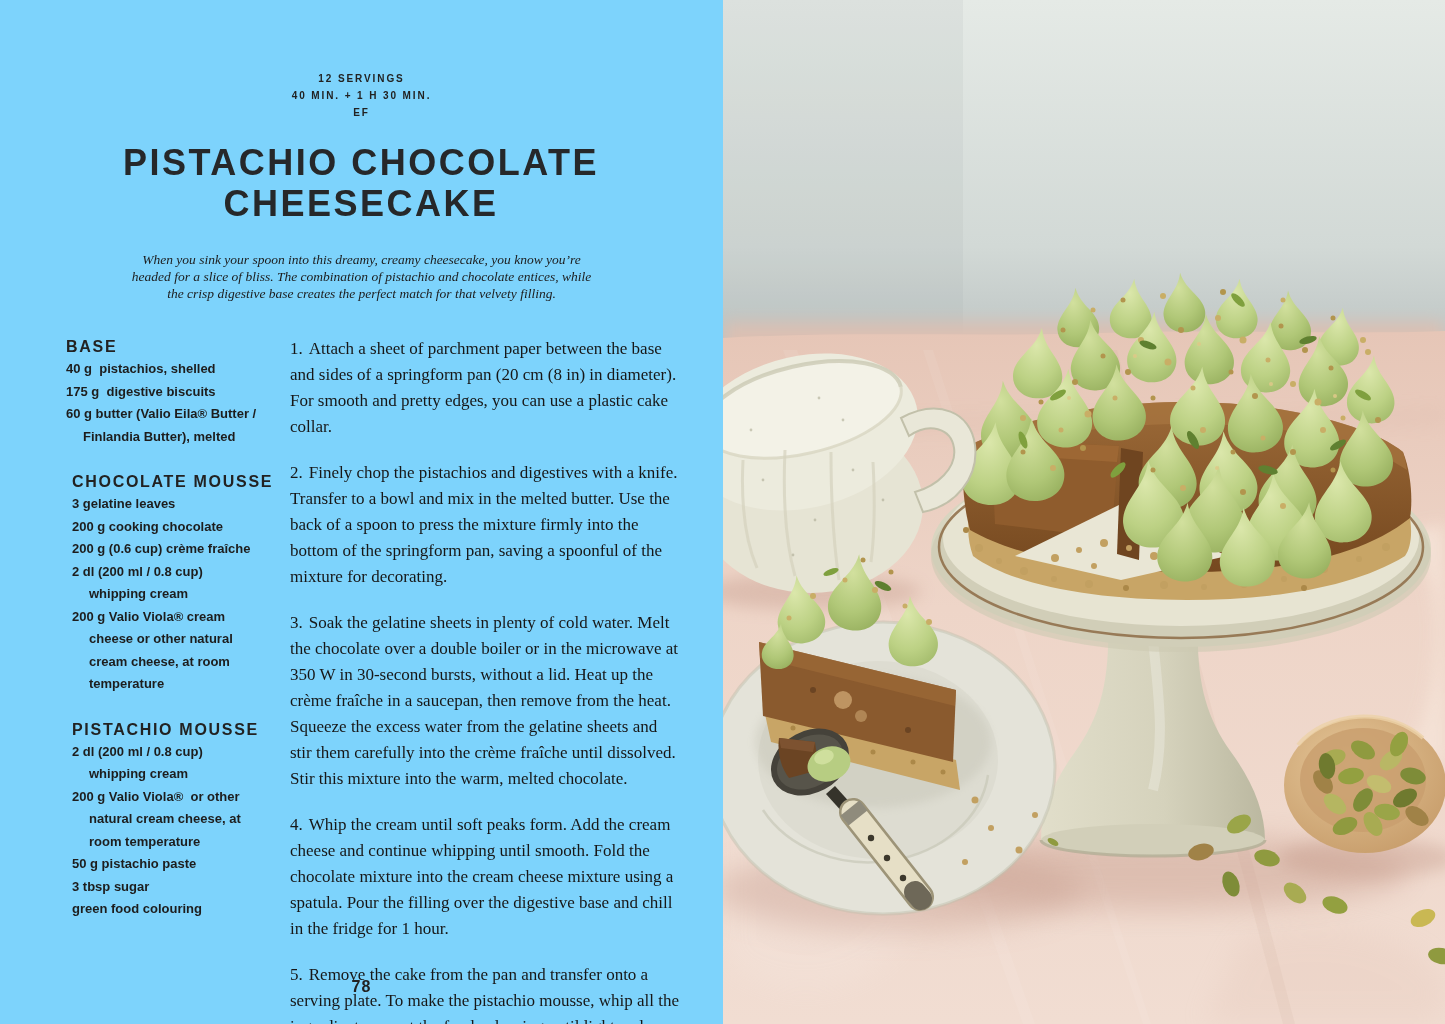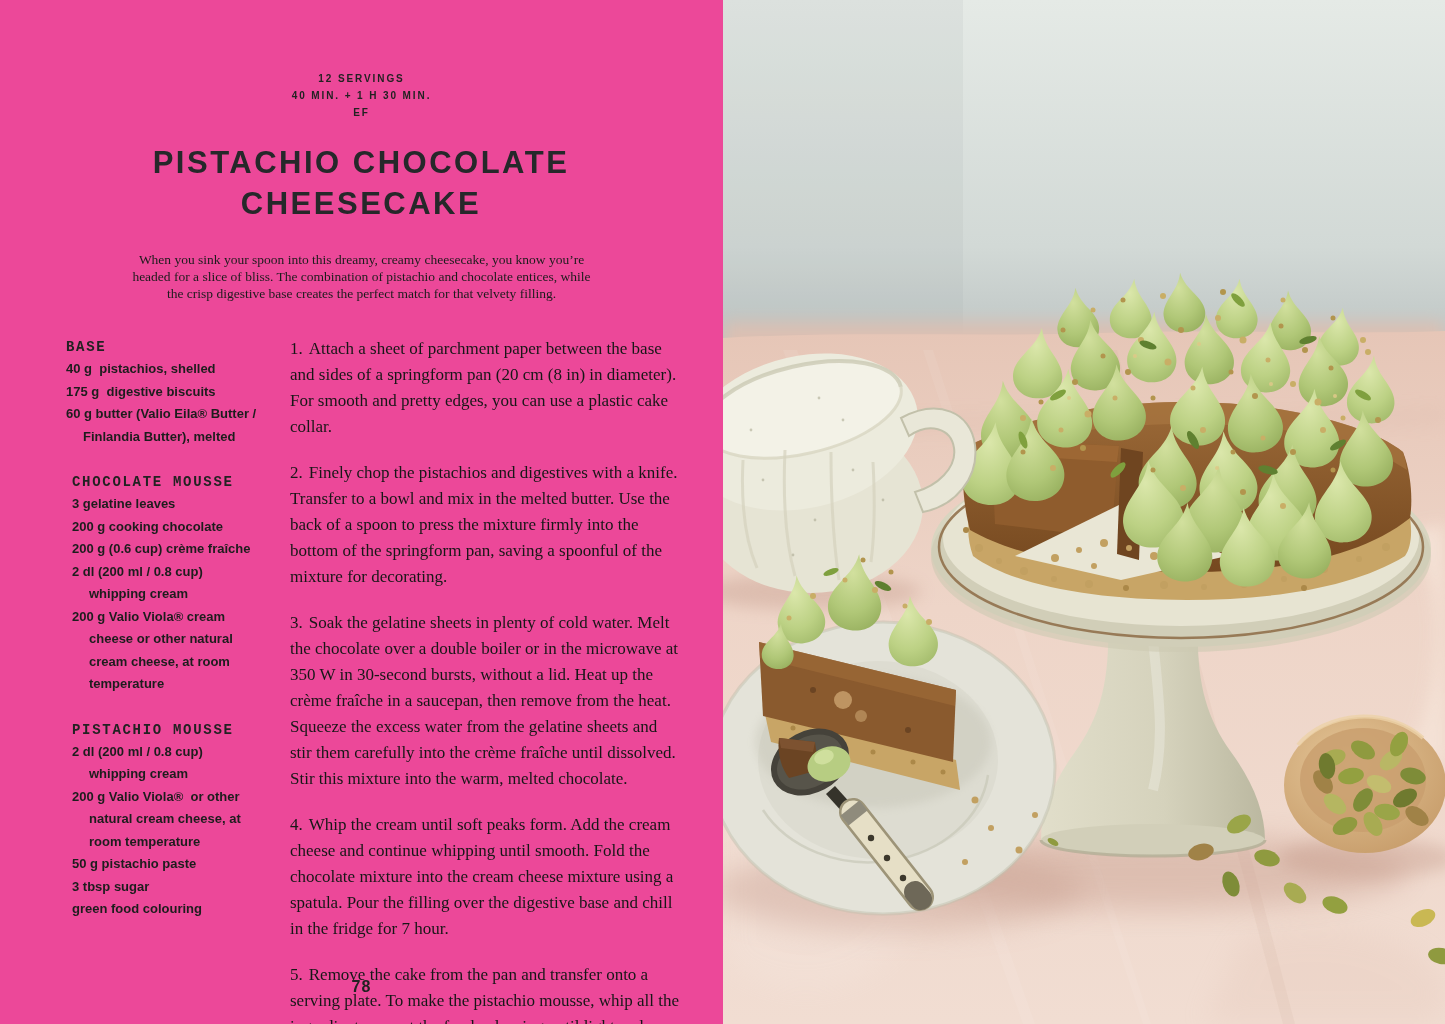--- a/index.html
+++ b/index.html
@@ -1,32 +1,32 @@
 <!DOCTYPE html>
 <html><head>
 <meta charset="utf-8">
 <style>
   html,body{margin:0;padding:0;}
   body{
     width:1445px;height:1024px;position:relative;overflow:hidden;
     background:#ffffff;font-family:"Liberation Sans",sans-serif;
   }
-  .page{position:absolute;left:0;top:0;width:753px;height:1024px;background:#ec4899;}
+  .page{position:absolute;left:0;top:0;width:753px;height:1024px;background:#7dd3fc;}
   .meta{position:absolute;top:70px;left:0;width:723px;text-align:center;
         font-size:10px;font-weight:bold;letter-spacing:1.9px;color:#222;line-height:17px;}
   .title{position:absolute;top:142px;left:61px;width:600px;margin:0;text-align:center;
-         font-size:31px;line-height:41px;letter-spacing:2.5px;font-weight:bold;color:#26282a;}
+         font-size:36px;line-height:41px;letter-spacing:2.5px;font-weight:bold;color:#26282a;}
   .intro{position:absolute;top:251px;left:131px;width:461px;margin:0;text-align:center;
-         font-family:"Liberation Serif",serif;font-size:13.5px;
+         font-family:"Liberation Serif",serif;font-style:italic;font-size:13.5px;
          line-height:17px;color:#1c1c1c;}
   .ingredients{position:absolute;left:66px;top:336px;width:226px;
                font-size:13px;font-weight:bold;color:#1d1d1d;}
   .ing-section{margin:0;}
   .ing-section + .ing-section{margin-top:23px;margin-left:6px;}
-  .ing-heading{font-size:14px;letter-spacing:1.7px;line-height:22px;color:#222;font-family:Liberation Mono, monospace;}
+  .ing-heading{font-size:16px;letter-spacing:1.7px;line-height:22px;color:#222;}
   .ing-list{margin:0;padding:0;list-style:none;}
   .ing-item{white-space:pre-wrap;line-height:22.5px;padding-left:17px;text-indent:-17px;}
   .steps{position:absolute;left:290px;top:336px;width:390px;
          font-family:Liberation Serif, serif;font-size:17px;line-height:26px;color:#171717;}
   .step{margin:0 0 20px 0;}
   .step-label{margin-right:6px;}
   .pagenum{position:absolute;left:0;top:978px;width:723px;text-align:center;
            font-weight:bold;font-size:16px;letter-spacing:1px;color:#222;}
   .photo{position:absolute;left:723px;top:0;display:block;}
 </style>
@@ -81,21 +81,21 @@
         <li class="ing-item">3 tbsp sugar</li>
         <li class="ing-item">green food colouring</li>
       </ul>
     </section>
   </aside>
 
   <div class="steps">
     <p class="step"><span class="step-label">1.</span><span>Attach a sheet of parchment paper between the base and sides of a springform pan (20 cm (8 in) in diameter). For smooth and pretty edges, you can use a plastic cake collar.</span></p>
     <p class="step"><span class="step-label">2.</span><span>Finely chop the pistachios and digestives with a knife. Transfer to a bowl and mix in the melted butter. Use the back of a spoon to press the mixture firmly into the bottom of the springform pan, saving a spoonful of the mixture for decorating.</span></p>
     <p class="step"><span class="step-label">3.</span><span>Soak the gelatine sheets in plenty of cold water. Melt the chocolate over a double boiler or in the microwave at 350 W in 30-second bursts, without a lid. Heat up the crème fraîche in a saucepan, then remove from the heat. Squeeze the excess water from the gelatine sheets and stir them carefully into the crème fraîche until dissolved. Stir this mixture into the warm, melted chocolate.</span></p>
-    <p class="step"><span class="step-label">4.</span><span>Whip the cream until soft peaks form. Add the cream cheese and continue whipping until smooth. Fold the chocolate mixture into the cream cheese mixture using a spatula. Pour the filling over the digestive base and chill in the fridge for 7 hour.</span></p>
+    <p class="step"><span class="step-label">4.</span><span>Whip the cream until soft peaks form. Add the cream cheese and continue whipping until smooth. Fold the chocolate mixture into the cream cheese mixture using a spatula. Pour the filling over the digestive base and chill in the fridge for 1 hour.</span></p>
     <p class="step"><span class="step-label">5.</span><span>Remove the cake from the pan and transfer onto a serving plate. To make the pistachio mousse, whip all the ingredients except the food colouring until light and fluffy. Gradually add green food colouring until you reach the desired shade. Transfer the mousse into a piping bag, then pipe over the set cake.</span></p>
     <p class="step"><span class="step-label">6.</span><span>Decorate the cake with the reserved pistachio and digestive crumb.</span></p>
   </div>
 
   <div class="pagenum">78</div>
 </div>
 
 <svg class="photo" width="722" height="1024" viewBox="0 0 722 1024" aria-hidden="true">
   <defs>
     <linearGradient id="wallG" x1="0" y1="0" x2="0" y2="1">

